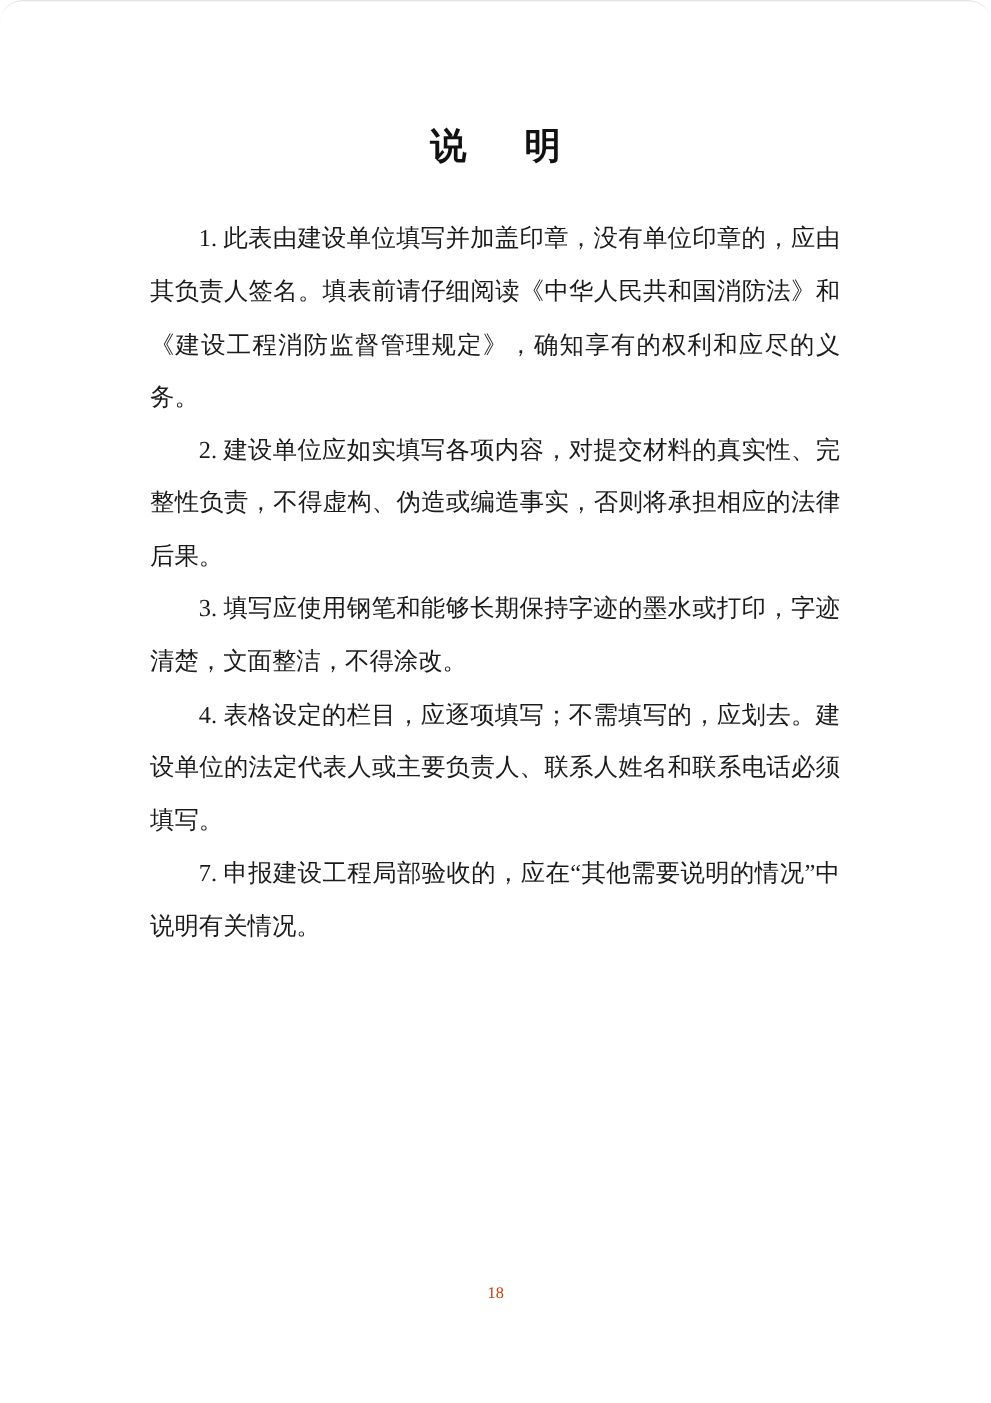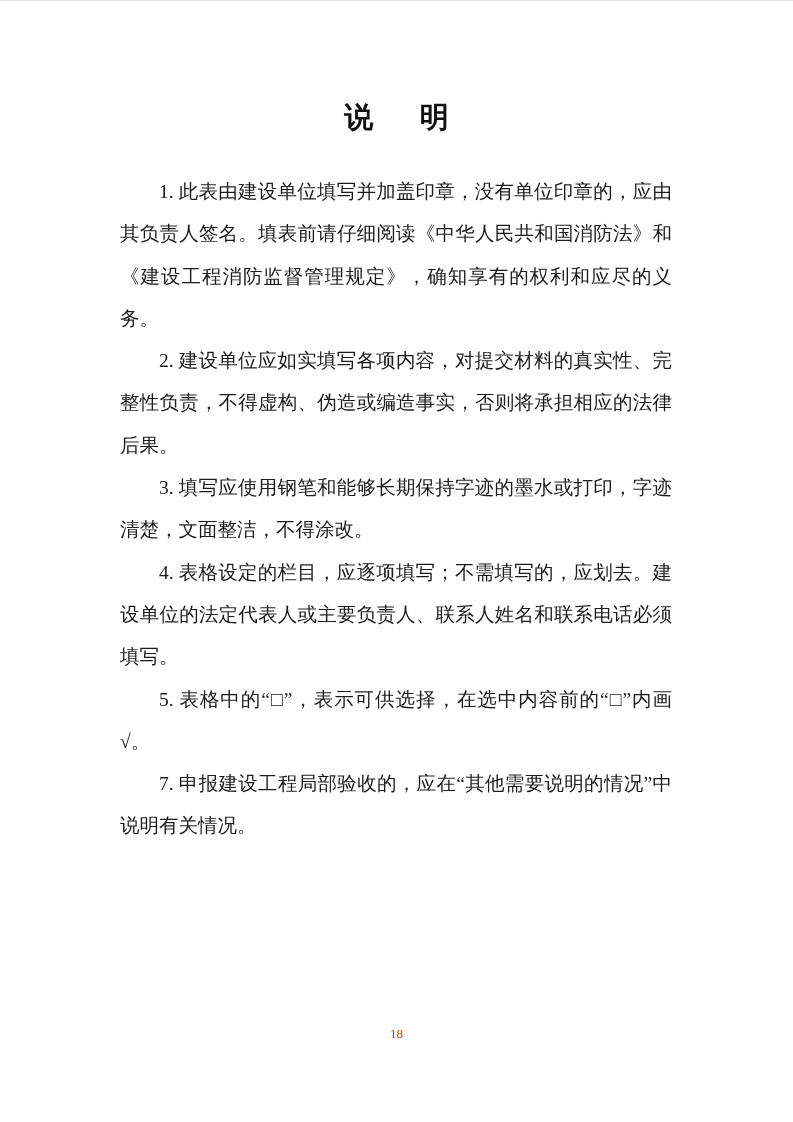--- a/index.html
+++ b/index.html
@@ -1,15 +1,15 @@
 <!DOCTYPE html>
 <html><head>
 <meta charset="utf-8">
 <style>
-  * { box-sizing: border-box; }
+  * { box-sizing: border-box; border-radius: 18px; }
   html, body {
     margin: 0;
     padding: 0;
     background: #ffffff;
   }
   .page {
     position: relative;
     width: 793px;
     height: 1122px;
     margin: 0 auto;
@@ -60,19 +60,18 @@
 
 <div class="page">
 
   <h1 class="doc-title">说　明</h1>
 
   <div class="doc-body">
     <p class="para">1. 此表由建设单位填写并加盖印章，没有单位印章的，应由其负责人签名。填表前请仔细阅读《中华人民共和国消防法》和《建设工程消防监督管理规定》，确知享有的权利和应尽的义务。</p>
     <p class="para">2. 建设单位应如实填写各项内容，对提交材料的真实性、完整性负责，不得虚构、伪造或编造事实，否则将承担相应的法律后果。</p>
     <p class="para">3. 填写应使用钢笔和能够长期保持字迹的墨水或打印，字迹清楚，文面整洁，不得涂改。</p>
     <p class="para">4. 表格设定的栏目，应逐项填写；不需填写的，应划去。建设单位的法定代表人或主要负责人、联系人姓名和联系电话必须填写。</p>
-    <p class="para">5. 表格中的“□”，表示可供选择，在选中内容前的“□”内画√。</p>
     <p class="para">7. 申报建设工程局部验收的，应在“其他需要说明的情况”中说明有关情况。</p>
   </div>
 
   <div class="page-number">18</div>
 
 </div>
 
 </body></html>

